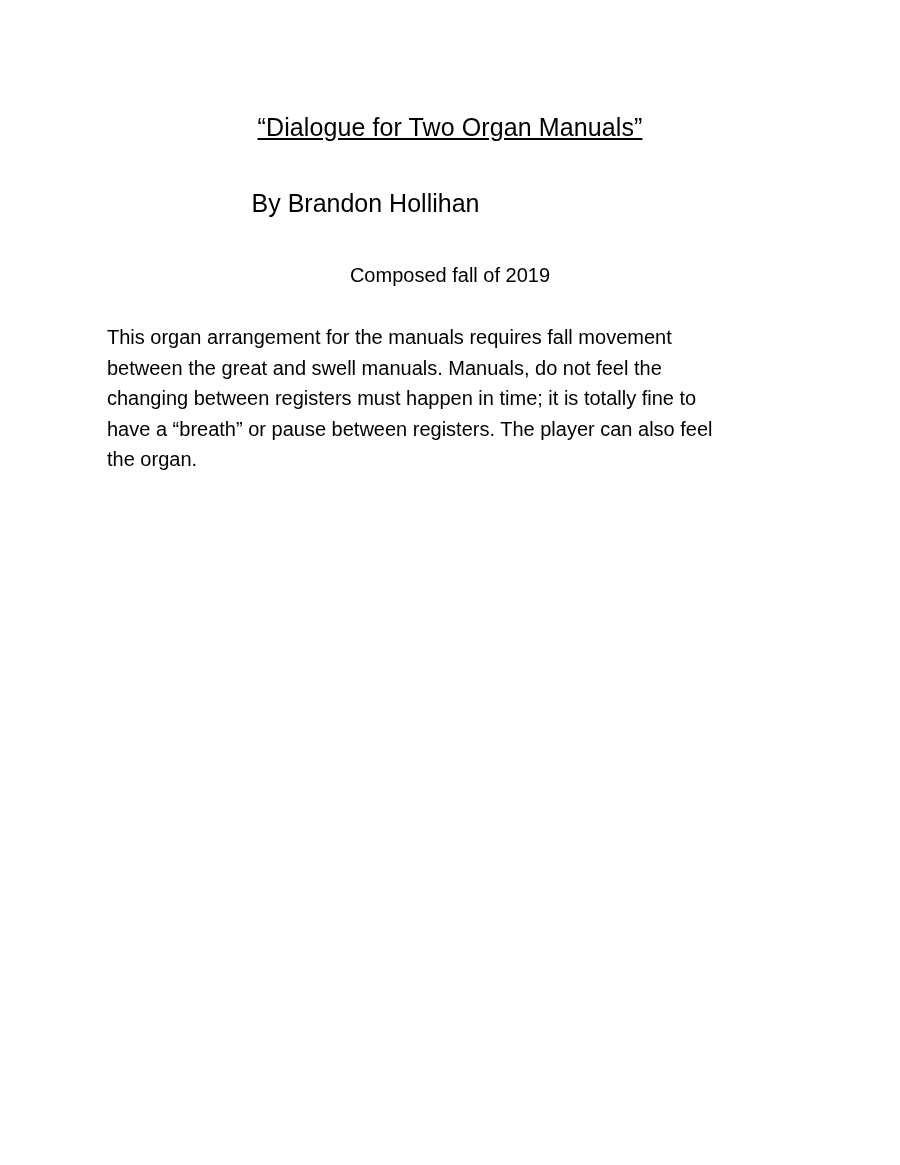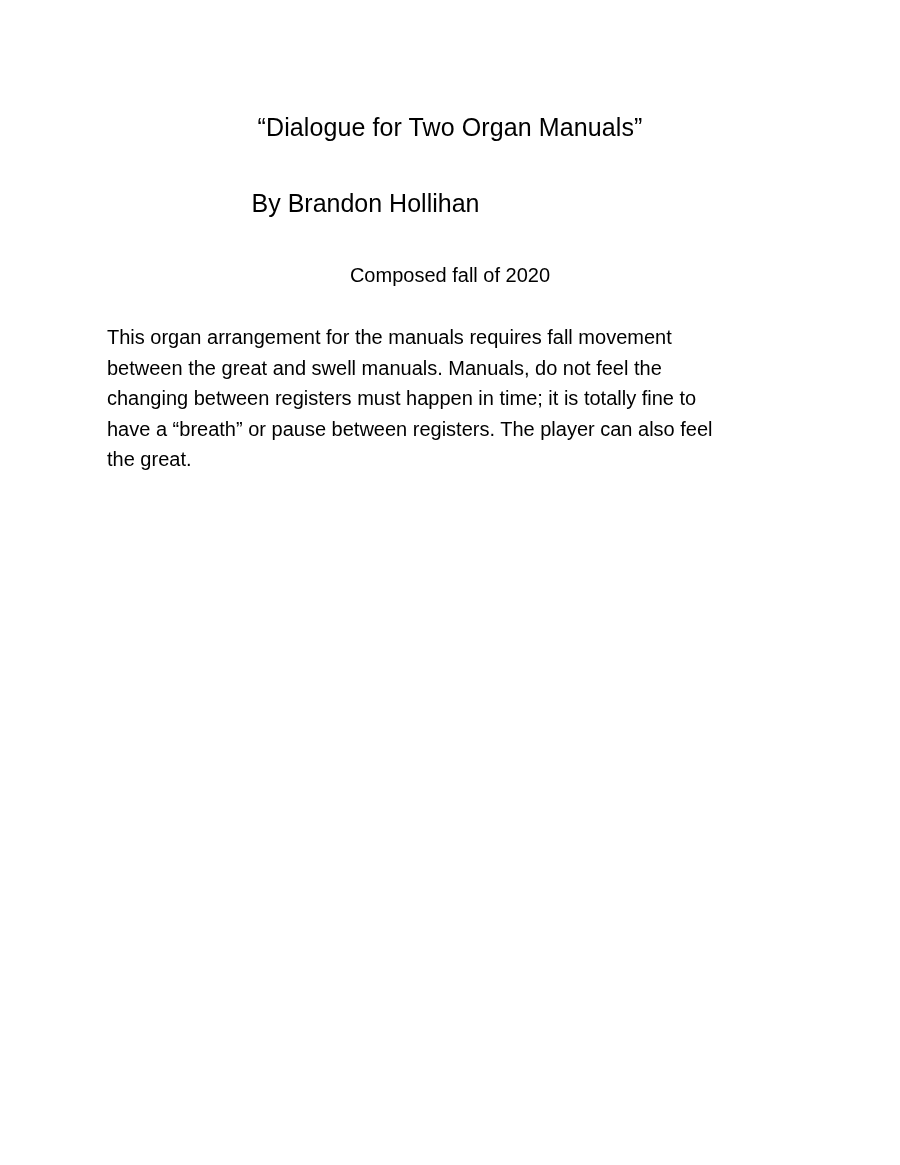--- a/index.html
+++ b/index.html
@@ -22,20 +22,21 @@
       background: #ffffff;
     }
     .title {
       position: absolute;
       left: 0; width: 900px;
       top: 111px;
       text-align: center;
       font-size: 25px;
       line-height: 32px;
       letter-spacing: 0.1px;
+      text-decoration: underline;
     }
     .author {
       position: absolute;
       left: 0; width: 731px;
       top: 187px;
       text-align: center;
       font-size: 25px;
       line-height: 32px;
     }
     .date {
@@ -58,22 +59,22 @@
       display: block;
       white-space: nowrap;
     }
   </style>
 </head>
 <body>
 
 <div class="page">
   <div class="title">“Dialogue for Two Organ Manuals”</div>
   <div class="author">By Brandon Hollihan</div>
-  <div class="date">Composed fall of 2020</div>
+  <div class="date">Composed fall of 2019</div>
 
   <div class="body-text">
     <span class="line">This organ arrangement for the manuals requires fall movement</span>
     <span class="line">between the great and swell manuals. Manuals, do not feel the</span>
     <span class="line">changing between registers must happen in time; it is totally fine to</span>
     <span class="line">have a “breath” or pause between registers. The player can also feel</span>
-    <span class="line">the great.</span>
+    <span class="line">the organ.</span>
   </div>
 </div>
 
 </body></html>

